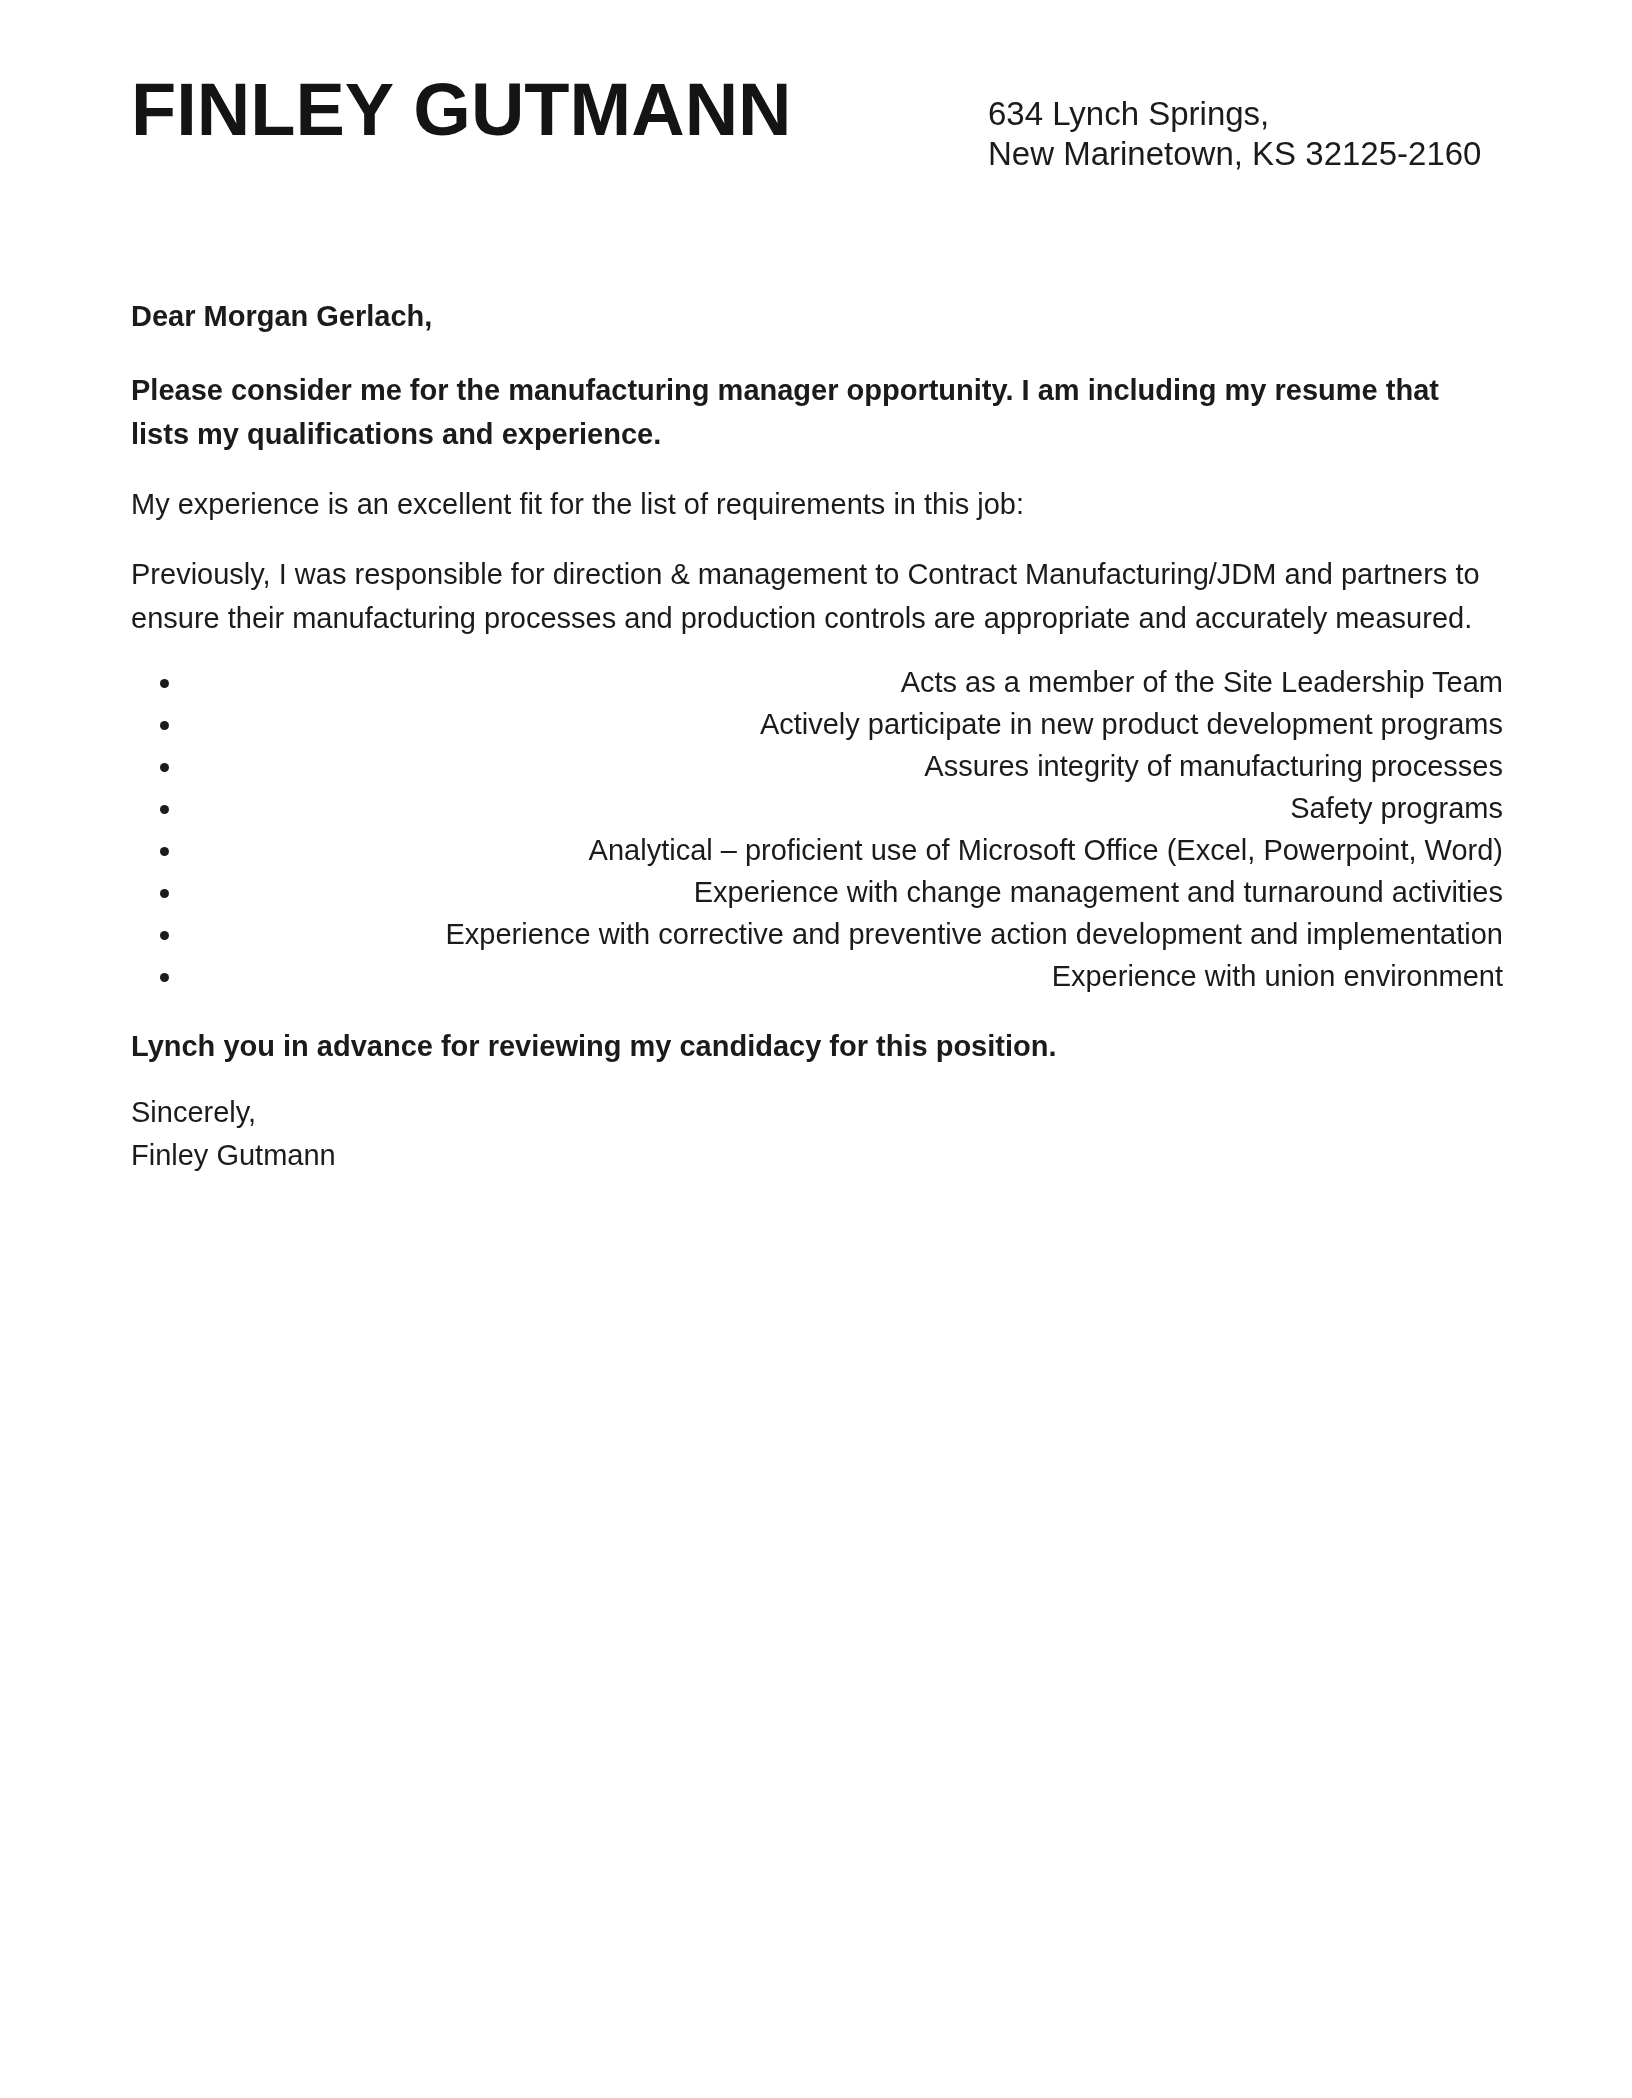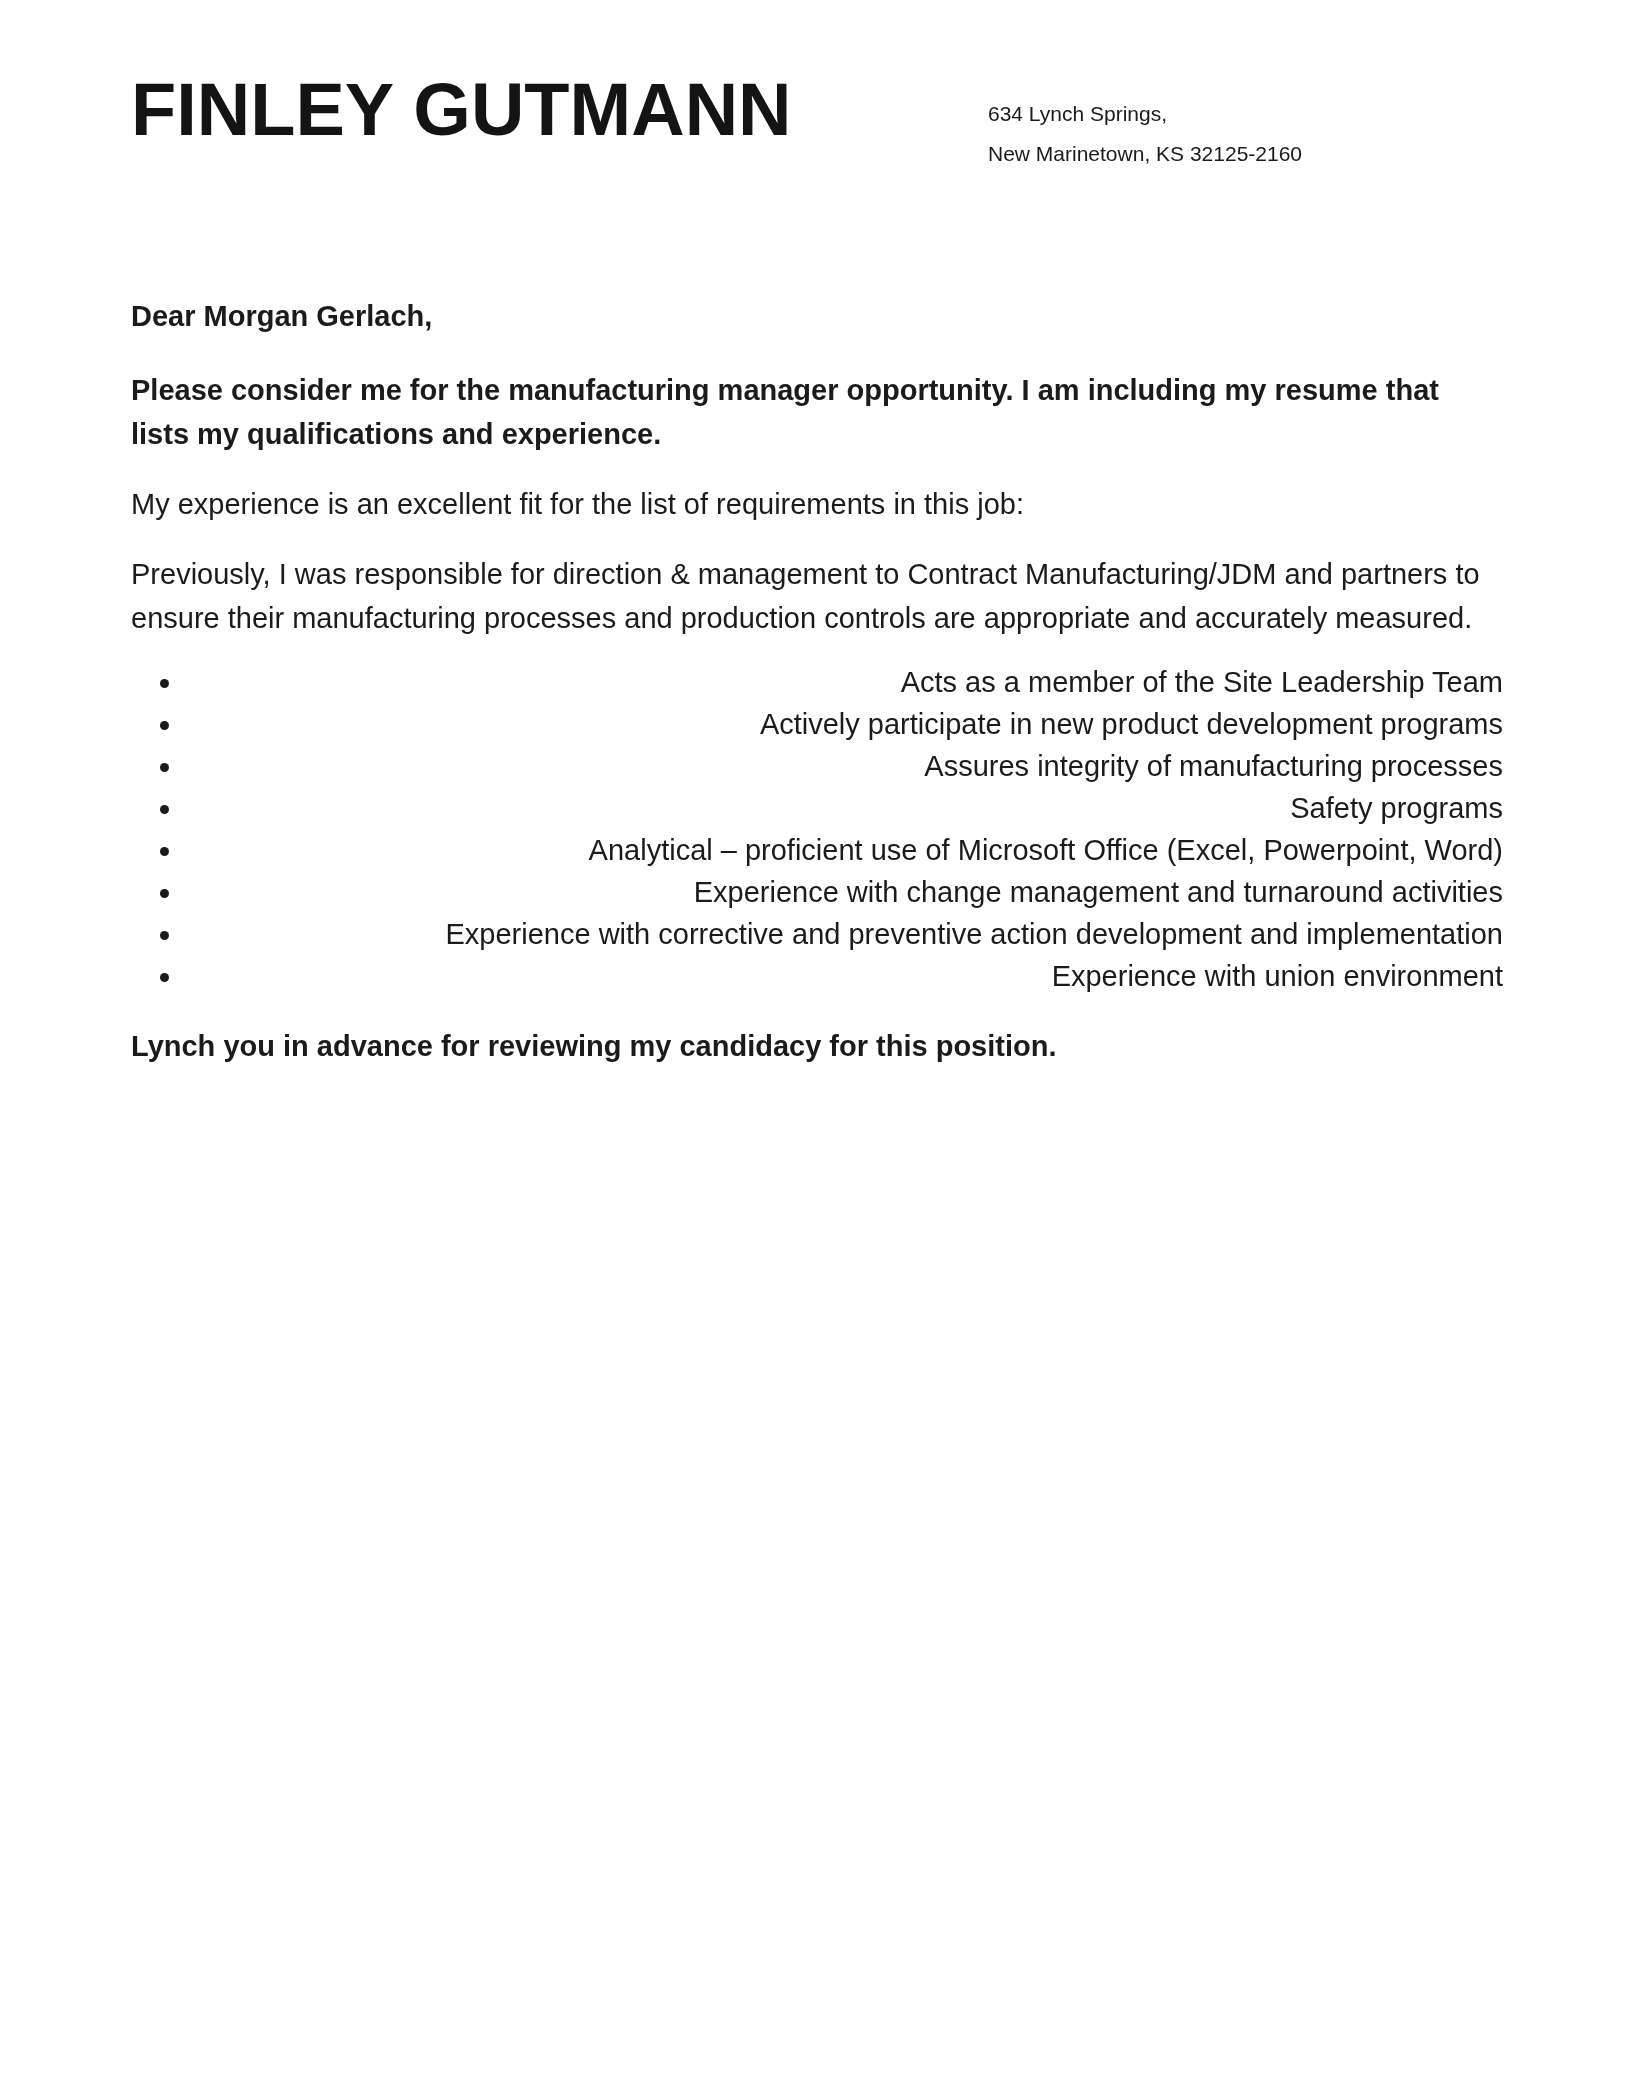--- a/index.html
+++ b/index.html
@@ -28,21 +28,21 @@
     font-weight: 700;
     line-height: 80px;
     margin-top: 6px;
     letter-spacing: 0px;
     color: #141414;
     white-space: nowrap;
   }
   .address {
     width: 515px;
     margin-top: 30px;
-    font-size: 21px;
+    font-size: 33px;
     line-height: 40px;
     color: #1b1b1b;
   }
   .letter-body {
     font-size: 29px;
     line-height: 44px;
   }
   .salutation {
     margin-top: 120px;
     font-weight: 700;
@@ -96,15 +96,19 @@
         <li>Assures integrity of manufacturing processes</li>
         <li>Safety programs</li>
         <li>Analytical – proficient use of Microsoft Office (Excel, Powerpoint, Word)</li>
         <li>Experience with change management and turnaround activities</li>
         <li>Experience with corrective and preventive action development and implementation</li>
         <li>Experience with union environment</li>
       </ul>
 
     <p class="closing">Lynch you in advance for reviewing my candidacy for this position.</p>
 
+    <div class="sig">
+      <p>Sincerely,</p>
+      <p>Finley Gutmann</p>
+    </div>
 
   </main>
 </div>
 
 </body></html>

